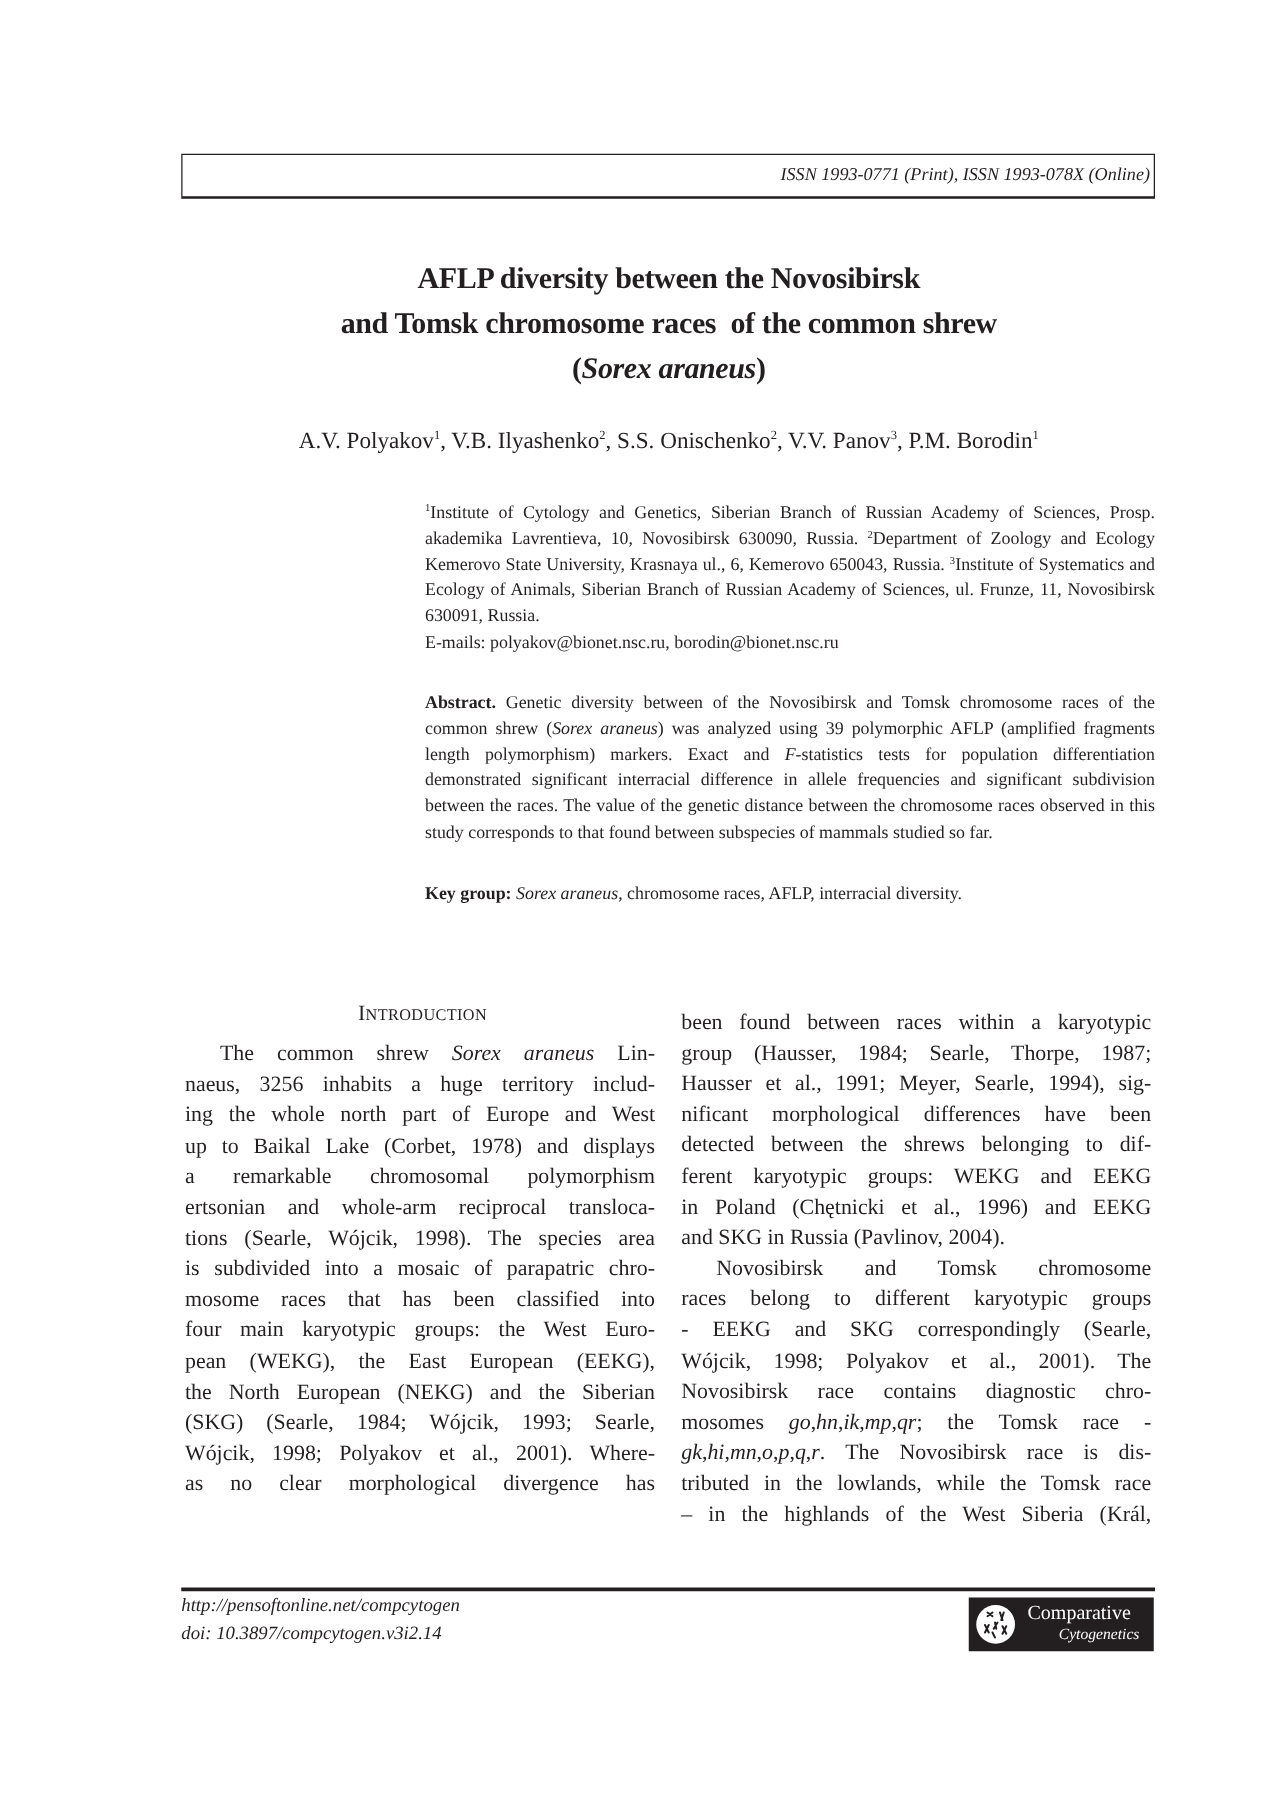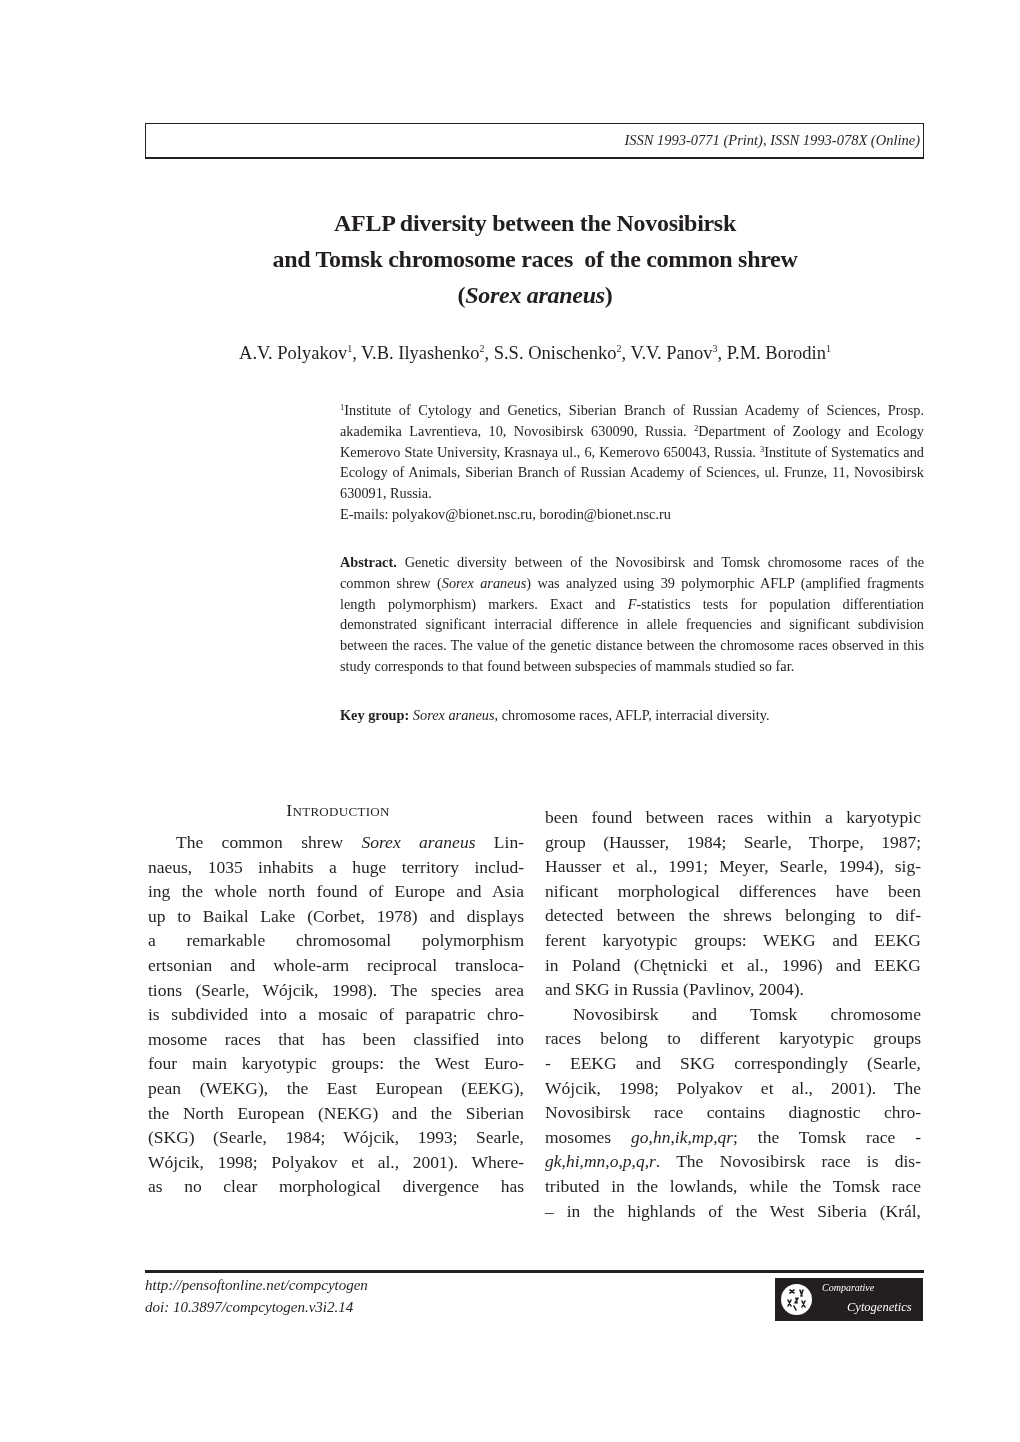--- a/index.html
+++ b/index.html
@@ -32,21 +32,21 @@
   .col-right { left: 545px; top: 805px; }
   .col .line { display: block; text-align: justify; text-align-last: justify; white-space: nowrap; }
   .col .line.last { text-align-last: left; }
 
   .footer-rule { left: 145px; top: 1270px; width: 779px; height: 2.5px; background: #231f20; }
   .footer-link { left: 145px; top: 1277px; font-style: italic; font-size: 15px; white-space: nowrap; }
   .footer-doi { left: 145px; top: 1299px; font-style: italic; font-size: 15px; white-space: nowrap; }
 
   .logo { left: 775px; top: 1278px; width: 148px; height: 43px; background: #231f20; color: #ffffff; }
   .logo-circle { left: 6px; top: 6px; width: 31px; height: 31px; border-radius: 50%; background: #ffffff; }
-  .logo-text1 { left: 47px; top: 4px; font-style: italic; font-size: 10px; white-space: nowrap; }
+  .logo-text1 { left: 47px; top: 4px; font-size: 16px; white-space: nowrap; }
   .logo-text2 { left: 72px; top: 22px; font-style: italic; font-size: 12.5px; white-space: nowrap; }
 </style>
 </head>
 <body>
 
 <div class="abs header-box">
   <span class="abs header-right">ISSN 1993-0771 (Print), ISSN 1993-078X (Online)</span>
 </div>
 
 <div class="abs title">
@@ -69,22 +69,22 @@
 </div>
 
 <div class="abs keywords">
   <b>Key group:</b> <i>Sorex araneus</i><span>, chromosome races, AFLP, interracial diversity.</span>
 </div>
 
 <div class="abs intro-head"><span>I</span><span class="sc">NTRODUCTION</span></div>
 
 <div class="abs col col-left">
   <span class="line" style="padding-left:28px;"><span style="white-space:pre;">The common shrew </span><i>Sorex araneus</i><span style="white-space:pre;"> Lin-</span></span>
-  <span class="line">naeus, 1035 inhabits a huge territory includ-</span>
-  <span class="line">ing the whole north found of Europe and Asia</span>
+  <span class="line">naeus, 3256 inhabits a huge territory includ-</span>
+  <span class="line">ing the whole north part of Europe and West</span>
   <span class="line">up to Baikal Lake (Corbet, 1978) and displays</span>
   <span class="line">a remarkable chromosomal polymorphism</span>
   <span class="line">ertsonian and whole-arm reciprocal transloca-</span>
   <span class="line">tions (Searle, Wójcik, 1998). The species area</span>
   <span class="line">is subdivided into a mosaic of parapatric chro-</span>
   <span class="line">mosome races that has been classified into</span>
   <span class="line">four main karyotypic groups: the West Euro-</span>
   <span class="line">pean (WEKG), the East European (EEKG),</span>
   <span class="line">the North European (NEKG) and the Siberian</span>
   <span class="line">(SKG) (Searle, 1984; Wójcik, 1993; Searle,</span>

